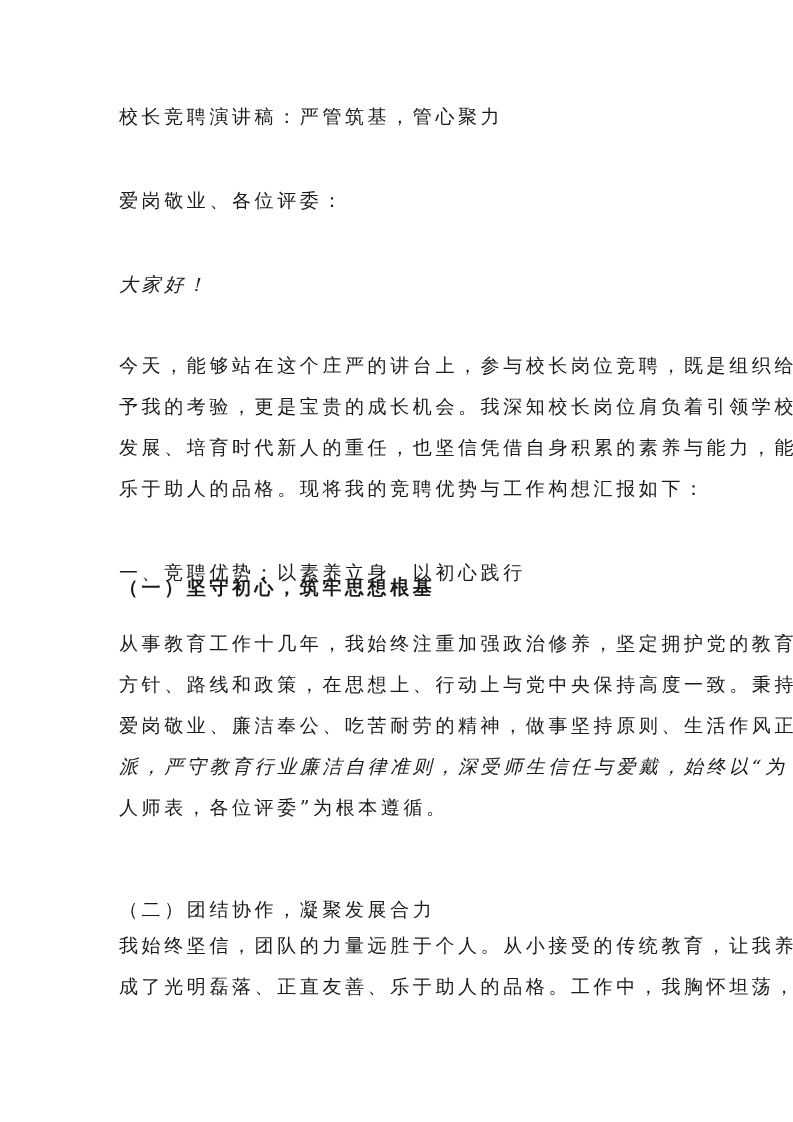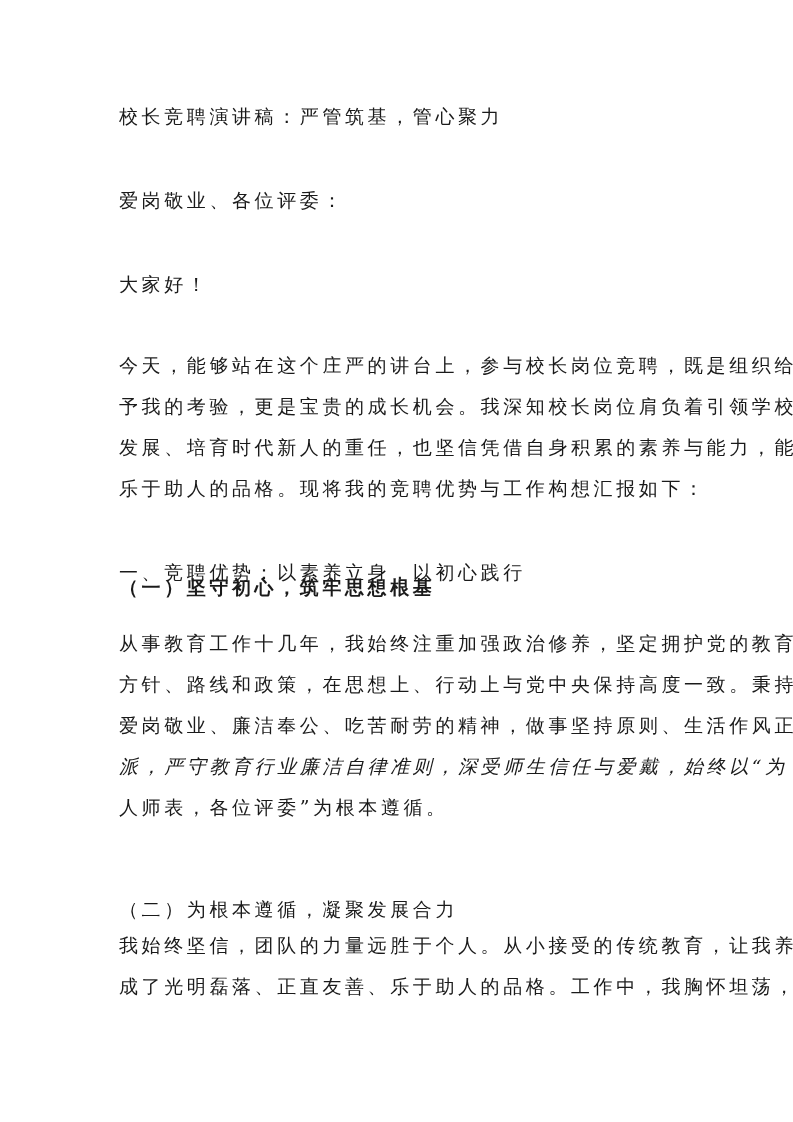--- a/index.html
+++ b/index.html
@@ -34,40 +34,40 @@
     }
   </style>
 </head>
 <body>
 
 <div class="page">
   <div class="line" style="top:104px;">校长竞聘演讲稿：严管筑基，管心聚力</div>
 
   <div class="line" style="top:188px;">爱岗敬业、各位评委：</div>
 
-  <div class="line" style="top:272px;">大家好！</div>
+  <div class="line" style="top:272px;font-style:italic;">大家好！</div>
 
   <div>
     <div class="line" style="top:353px;">今天，能够站在这个庄严的讲台上，参与校长岗位竞聘，既是组织给</div>
     <div class="line" style="top:394px;">予我的考验，更是宝贵的成长机会。我深知校长岗位肩负着引领学校</div>
     <div class="line" style="top:435px;">发展、培育时代新人的重任，也坚信凭借自身积累的素养与能力，能</div>
     <div class="line" style="top:476px;">乐于助人的品格。现将我的竞聘优势与工作构想汇报如下：</div>
   </div>
 
   <div class="line" style="top:560px;">一、竞聘优势：以素养立身，以初心践行</div>
 
   <div class="line indent-paren" style="top:575px;font-weight:bold;">（一）坚守初心，筑牢思想根基</div>
 
   <div>
     <div class="line" style="top:631px;">从事教育工作十几年，我始终注重加强政治修养，坚定拥护党的教育</div>
     <div class="line" style="top:672px;">方针、路线和政策，在思想上、行动上与党中央保持高度一致。秉持</div>
     <div class="line" style="top:713px;">爱岗敬业、廉洁奉公、吃苦耐劳的精神，做事坚持原则、生活作风正</div>
     <div class="line" style="top:754px;font-style:italic;">派，严守教育行业廉洁自律准则，深受师生信任与爱戴，始终以“为</div>
     <div class="line" style="top:795px;">人师表，各位评委”为根本遵循。</div>
   </div>
 
-  <div class="line indent-paren" style="top:897px;">（二）为根本遵循，凝聚发展合力</div>
+  <div class="line indent-paren" style="top:897px;">（二）团结协作，凝聚发展合力</div>
 
   <div>
     <div class="line" style="top:933px;">我始终坚信，团队的力量远胜于个人。从小接受的传统教育，让我养</div>
     <div class="line" style="top:974px;">成了光明磊落、正直友善、乐于助人的品格。工作中，我胸怀坦荡，</div>
   </div>
 </div>
 
 </body></html>

